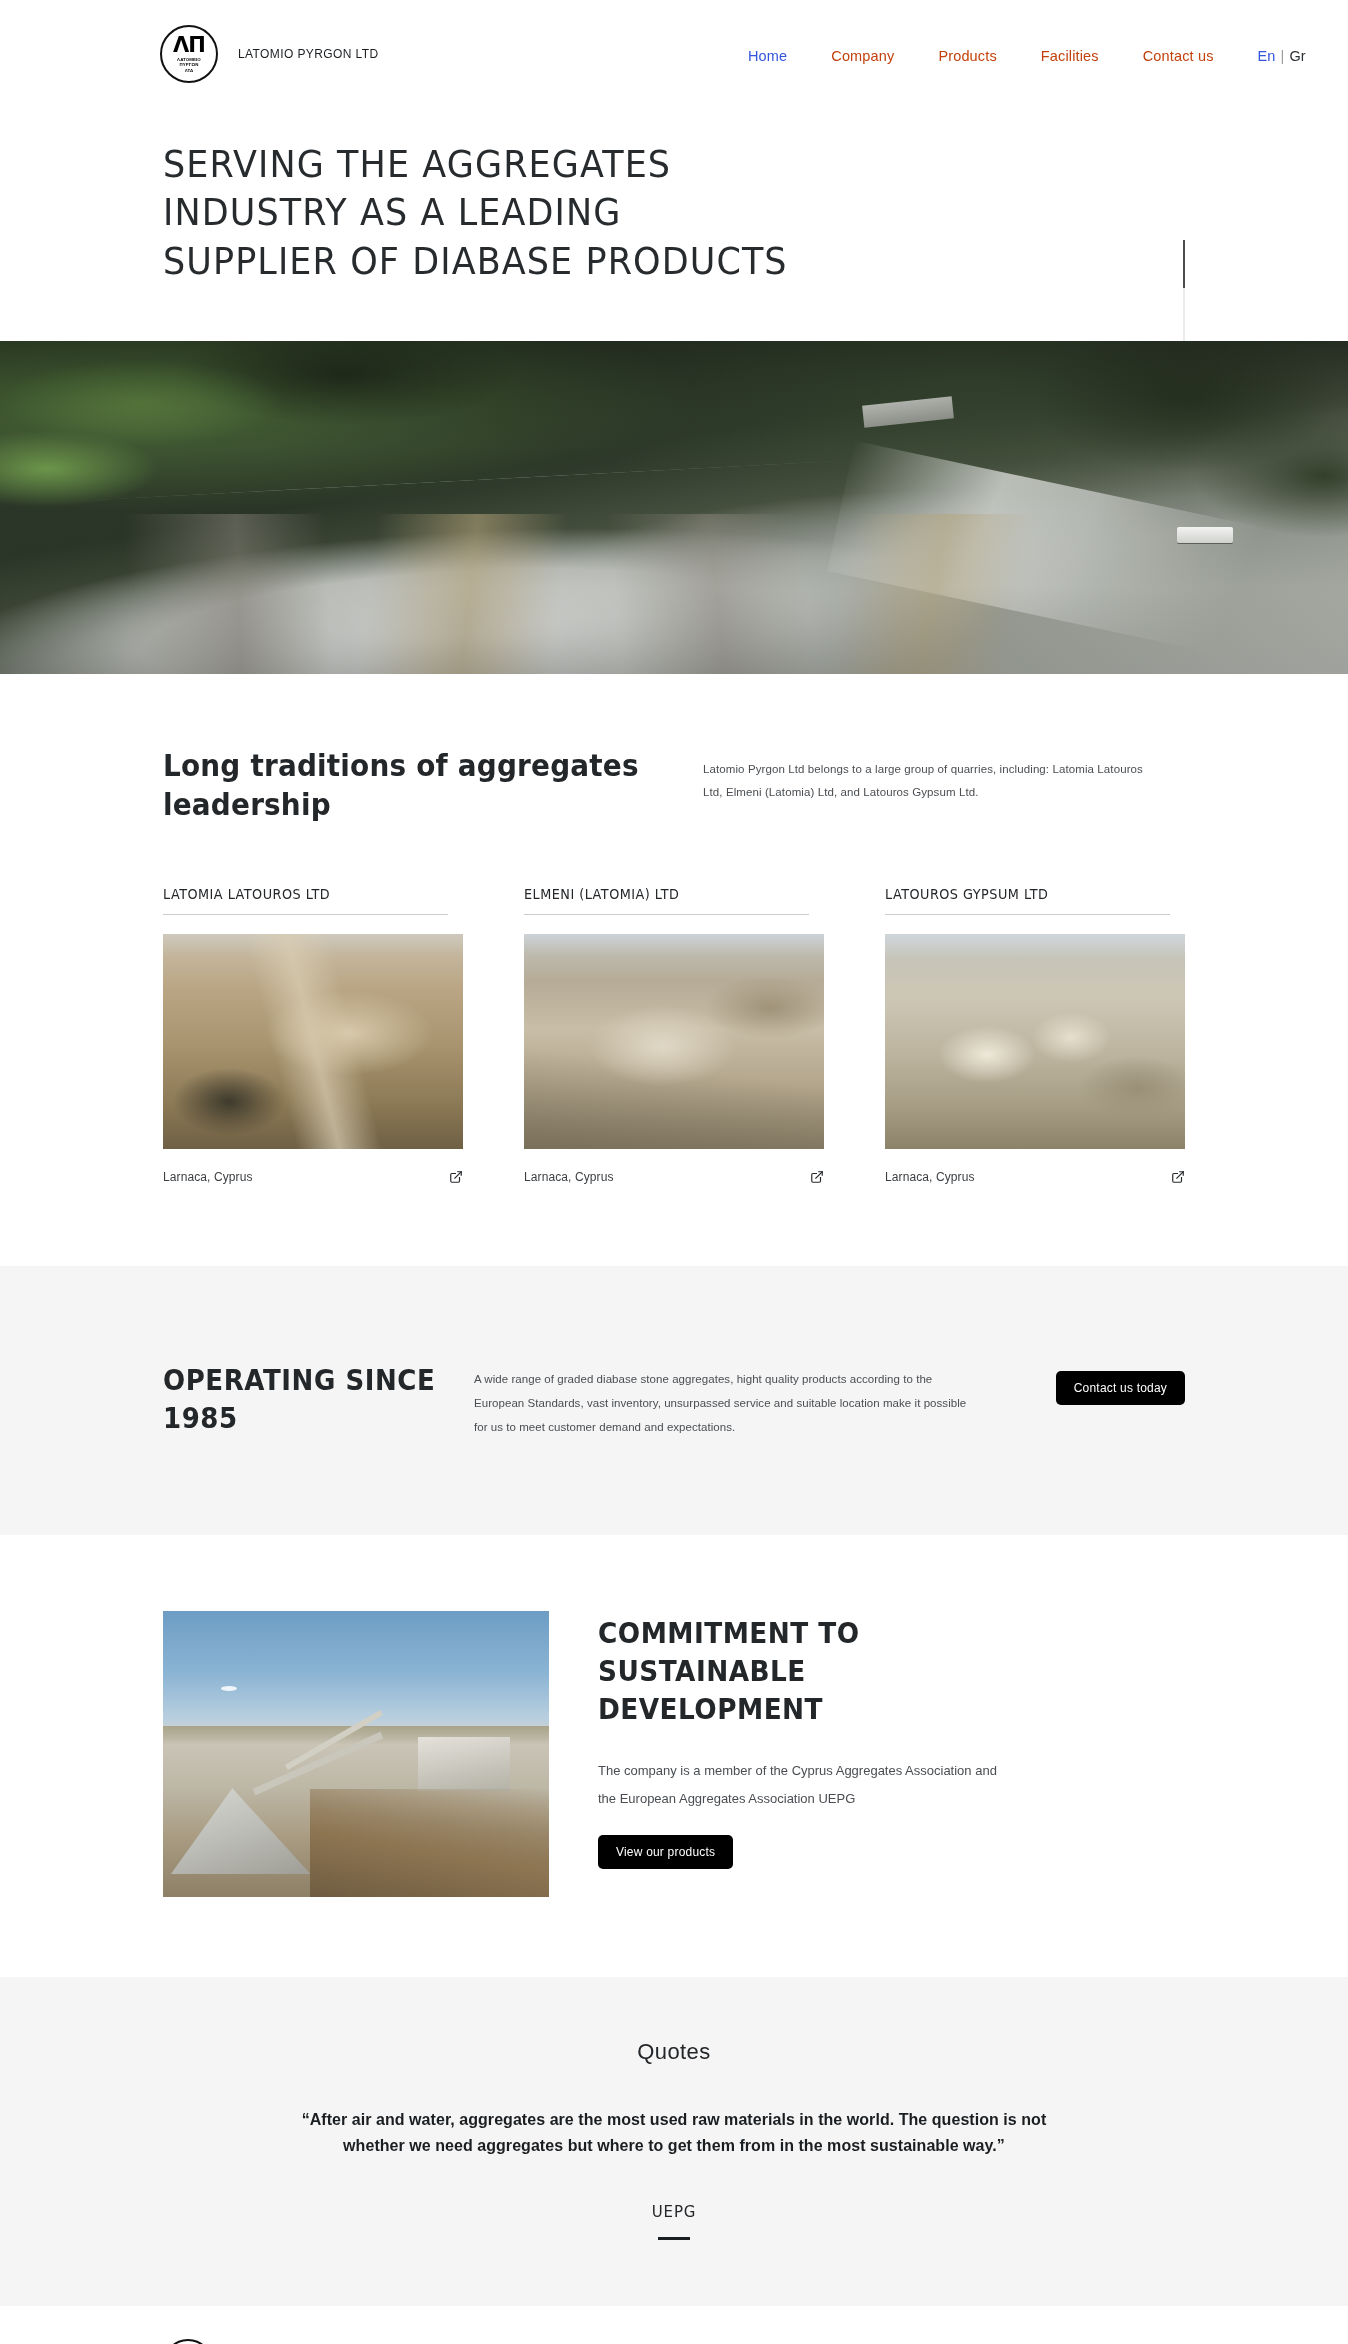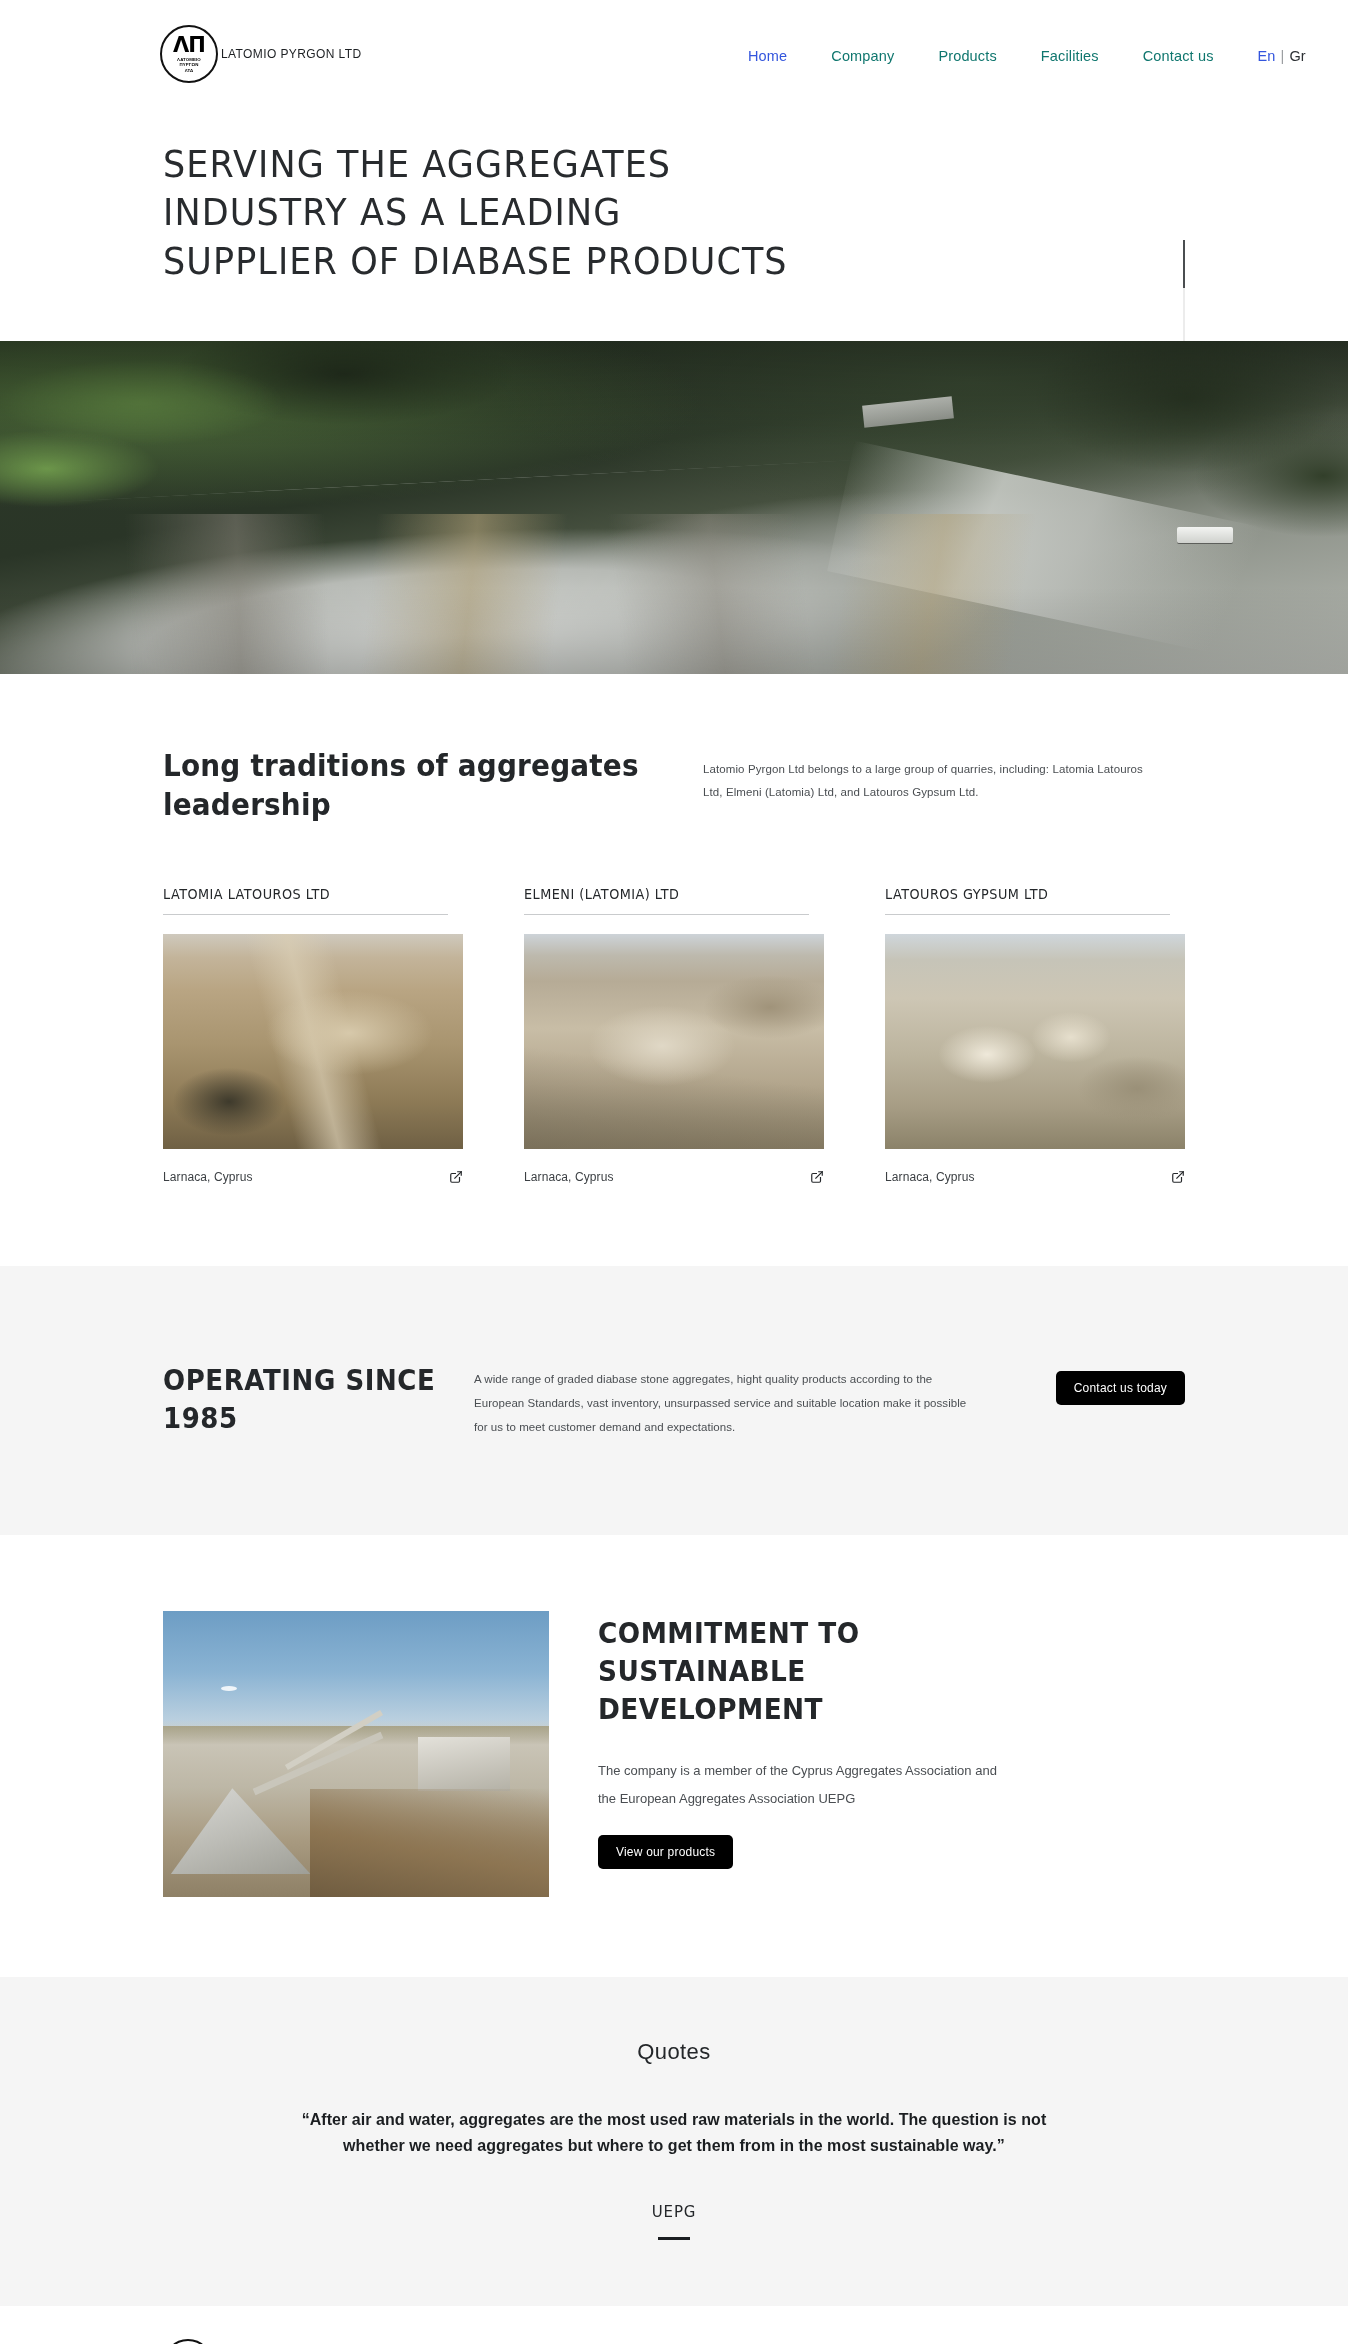--- a/index.html
+++ b/index.html
@@ -15,21 +15,21 @@
 
   
   .header {
     height: 108px;
     display: flex;
     align-items: center;
     padding: 0 0 0 160px;
     background: #fff;
     position: relative;
   }
-  .brand { display: flex; align-items: center; gap: 3px; }
+  .brand { display: flex; align-items: center; gap: 20px; }
   .logo-mark {
     width: 58px; height: 58px;
     border: 2.5px solid #111;
     border-radius: 50%;
     display: flex; flex-direction: column;
     align-items: center; justify-content: center;
     line-height: 1;
     flex: 0 0 auto;
   }
   .logo-glyph {
@@ -58,21 +58,21 @@
     position: absolute;
     left: 748px;
     top: 48px;
     display: flex;
     align-items: baseline;
     gap: 44px;
     white-space: nowrap;
   }
   .nav a {
     font-size: 14.5px;
-    color: #0f766e;
+    color: #c2410c;
     text-decoration: none;
     letter-spacing: 0.15px;
   }
   .nav a.active { color: #3355dd; }
   .lang { display: flex; align-items: baseline; gap: 5px; font-size: 14.5px; }
   .lang .cur { color: #3355dd; }
   .lang .sep { color: #9a9da0; }
   .lang .alt { color: #2b2f33; }
 
   

